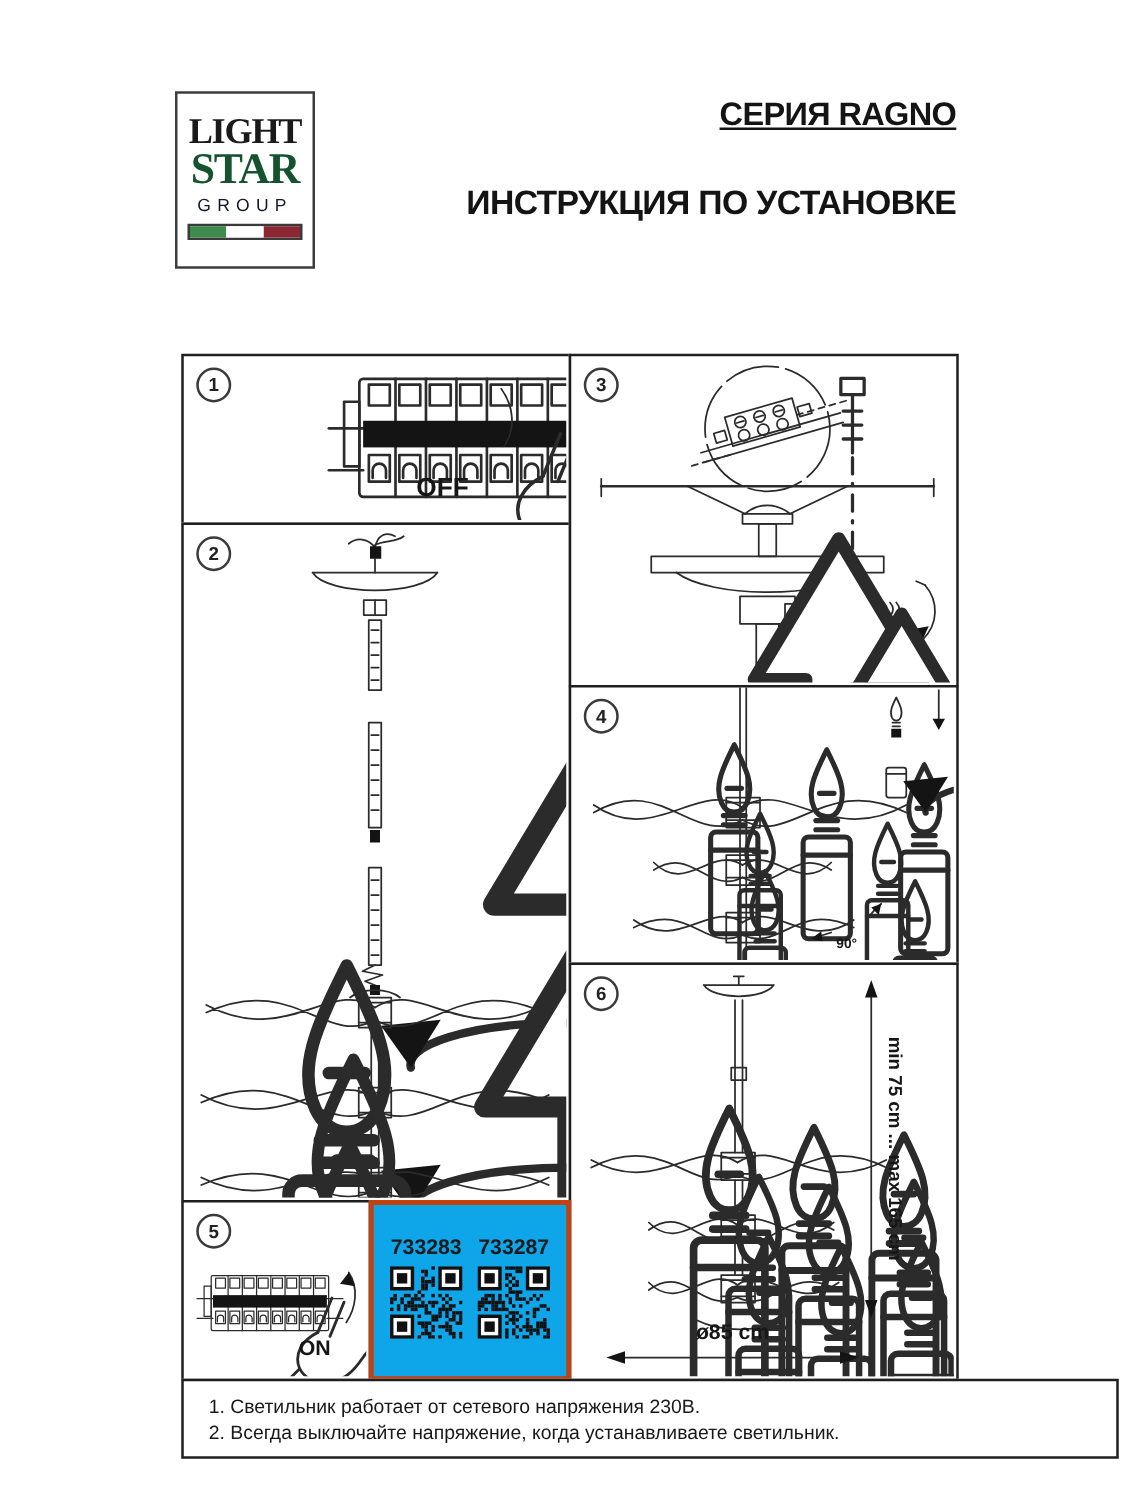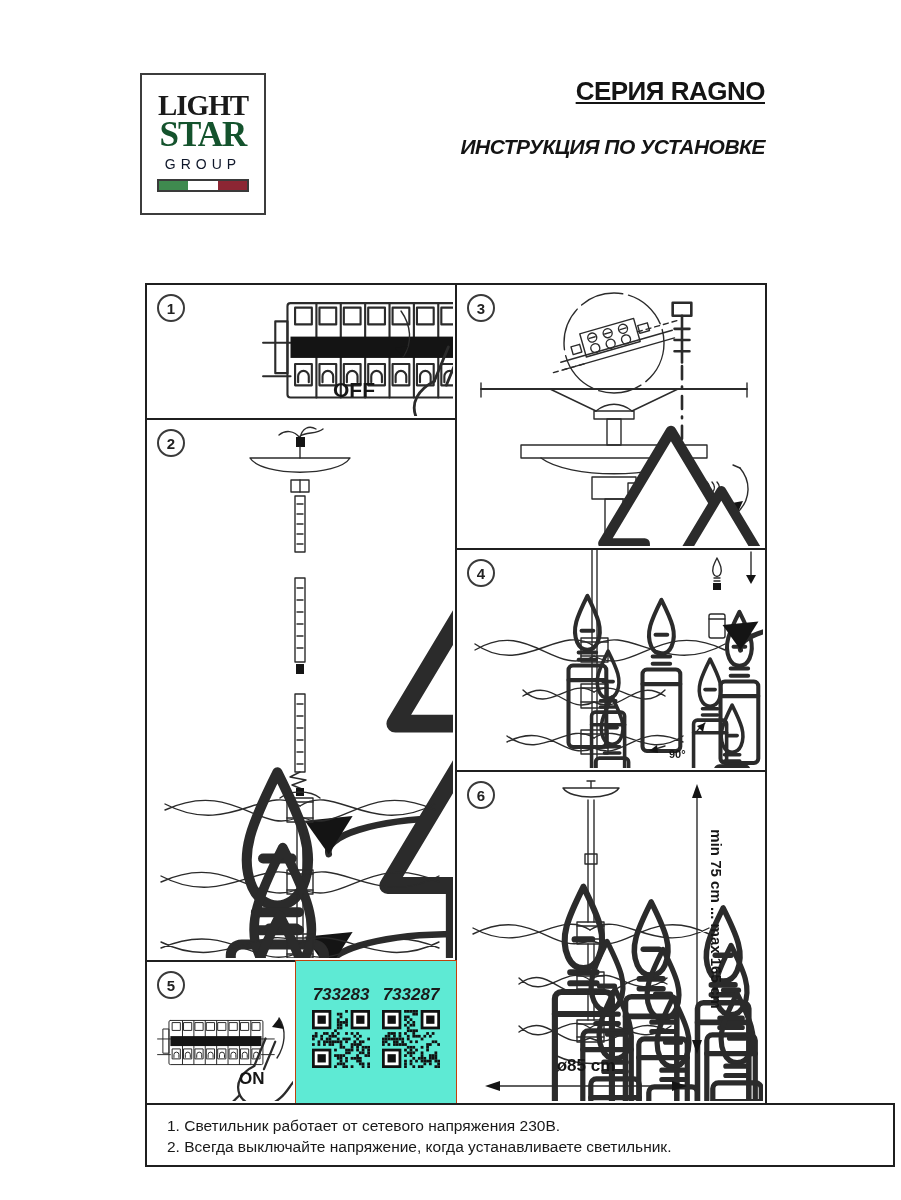--- a/index.html
+++ b/index.html
@@ -1,44 +1,44 @@
 <!DOCTYPE html>
 <html><head>
 <meta charset="utf-8">
 <style>
   html,body{margin:0;padding:0;background:#fff;}
   .page{position:relative;width:901px;height:1200px;background:#ffffff;overflow:hidden;
         font-family:"Liberation Sans", sans-serif;color:#1c1c1c;}
   
-  .logo-box{position:absolute;left:140px;top:73px;width:126px;height:142px;
+  .logo-box{position:absolute;left:140px;top:73px;width:112px;height:142px;
             border:2px solid #3c3c3c;box-sizing:border-box;text-align:center;background:#fff;}
   .logo-light{font-family:"Liberation Serif", serif;font-weight:bold;font-size:29px;
               letter-spacing:-1px;line-height:28px;margin-top:16px;color:#1a1a1a;}
   .logo-star{font-family:"Liberation Serif", serif;font-weight:bold;font-size:35px;
              letter-spacing:-1px;line-height:32px;color:#14532d;}
   .logo-group{font-size:14px;letter-spacing:5px;color:#0f172a;margin-top:5px;line-height:16px;}
   .logo-flag{width:88px;height:9px;margin:7px auto 0;border:2px solid #3a3a3a;display:flex;}
   .logo-flag i{flex:1;}
   .title-block{position:absolute;right:136px;top:76px;text-align:right;font-weight:bold;color:#141414;}
   .title-series{font-size:26px;line-height:30px;letter-spacing:-0.5px;text-decoration:underline;}
   .title-articles{font-size:26px;line-height:30px;margin-top:5px;letter-spacing:-0.5px;}
-  .title-main{font-size:21px;line-height:32px;margin-top:25px;letter-spacing:-0.5px;font-style:italic;}
+  .title-main{font-size:27px;line-height:32px;margin-top:40px;letter-spacing:-0.5px;}
   
   .panel{position:absolute;border:2px solid #1f1f1f;box-sizing:border-box;background:#fff;}
   .stepnum{position:absolute;left:10px;top:9px;width:28px;height:28px;border:2px solid #3a3a3a;
            border-radius:50%;box-sizing:border-box;font-size:15px;font-weight:bold;color:#222;
            display:flex;align-items:center;justify-content:center;background:#fff;z-index:2;}
   .art{position:absolute;left:0;top:0;}
   svg{stroke:#2b2b2b;fill:none;stroke-width:1.4;stroke-linecap:round;stroke-linejoin:round;}
   svg text{stroke:none;fill:#161616;font-family:"Liberation Sans", sans-serif;}
   .blk{fill:#141414;stroke:none;}
   .wht{fill:#ffffff;}
   
-  .qr-wrap{position:absolute;left:295px;top:960px;width:162px;height:145px;border:1px solid #c2410c;
-           box-sizing:border-box;background:#5eead4;display:flex;justify-content:center;gap:12px;padding-top:24px;font-style:italic;}
+  .qr-wrap{position:absolute;left:295px;top:960px;width:162px;height:145px;border:4px solid #c2410c;
+           box-sizing:border-box;background:#0ea5e9;display:flex;justify-content:center;gap:12px;padding-top:24px;}
   .qr-fig{text-align:center;}
   .qr-label{font-size:17px;font-weight:bold;letter-spacing:0px;color:#1b1b1b;margin-bottom:5px;}
   
   .notes{position:absolute;left:145px;top:1103px;width:750px;height:64px;border:2px solid #1f1f1f;
          box-sizing:border-box;background:#fff;padding:10px 0 0 20px;}
   .notes div{font-size:15.5px;line-height:21px;color:#181818;}
 </style>
 </head>
 <body>
 

